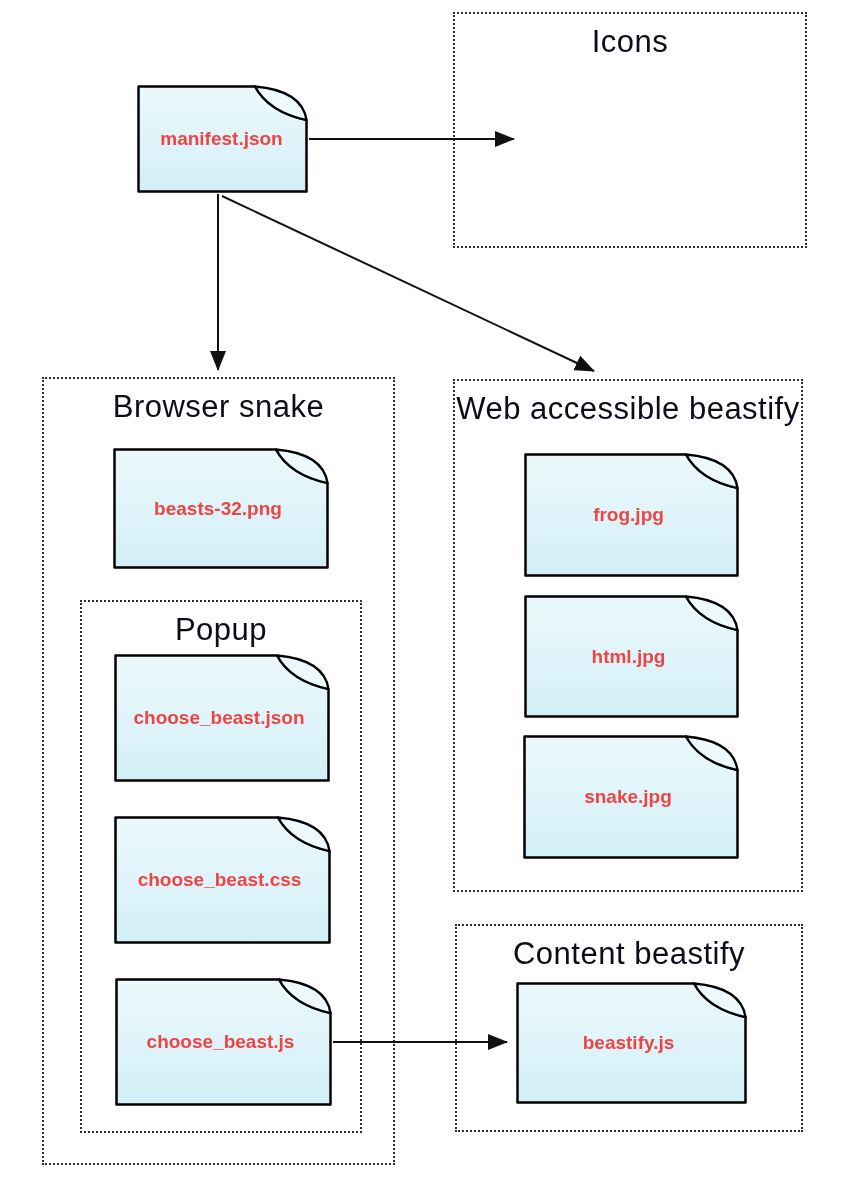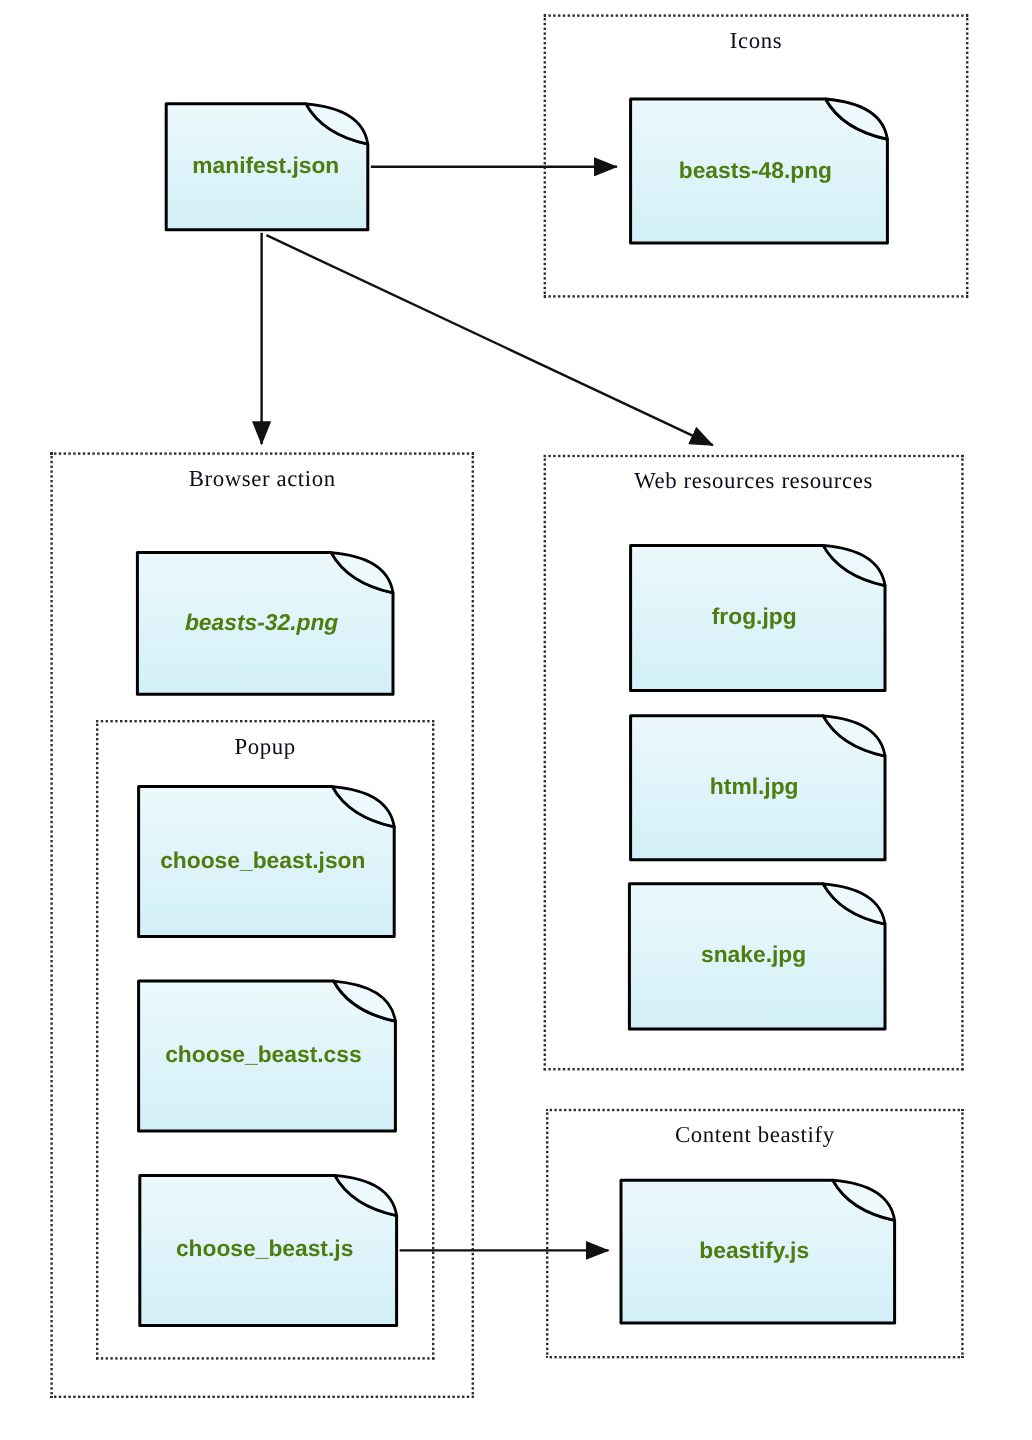--- a/index.html
+++ b/index.html
@@ -25,43 +25,43 @@
   .group {
     position: absolute;
     border: 2px dotted #2e2e2e;
     z-index: 0;
     box-sizing: border-box;
     background: transparent;
   }
   .gtitle {
     width: 100%;
     text-align: center;
-    font-family: Liberation Serif, serif;
-    font-size: 19px;
+    font-family: Liberation Sans, sans-serif;
+    font-size: 31px;
     color: #0c0c1a;
     letter-spacing: 0.5px;
     padding-top: 10px;
   }
   .doc {
     position: absolute;
     z-index: 2;
   }
   .doc svg {
     position: absolute;
     left: 0; top: 0;
   }
   .doclabel {
     position: absolute;
     left: 0; top: 0; right: 0; bottom: 0;
     display: flex;
     align-items: center;
     justify-content: center;
     font-weight: bold;
     font-size: 19px;
-    color: #4d7c0f;
+    color: #ef4444;
     z-index: 3;
     padding-right: 6px;
     box-sizing: border-box;
   }
   .doc.small .doclabel { padding-right: 2px; }
 </style>
 </head>
 <body>
 
 <div class="canvas">
@@ -80,52 +80,45 @@
     <line x1="218" y1="194" x2="218" y2="370" stroke="#111111" stroke-width="2" marker-end="url(#ah)"></line>
     <line x1="222" y1="196" x2="594" y2="371" stroke="#111111" stroke-width="2" marker-end="url(#ah)"></line>
     <line x1="333" y1="1042" x2="507" y2="1042" stroke="#111111" stroke-width="2" marker-end="url(#ah)"></line>
   </svg>
 
   <div class="group" style="left:453px; top:12px; width:354px; height:236px;">
     <div class="gtitle">Icons</div>
   </div>
 
   <div class="group" style="left:42px; top:377px; width:353px; height:788px;">
-    <div class="gtitle">Browser action</div>
+    <div class="gtitle">Browser snake</div>
   </div>
 
   <div class="group" style="left:80px; top:600px; width:282px; height:533px;">
     <div class="gtitle">Popup</div>
   </div>
 
   <div class="group" style="left:453px; top:379px; width:350px; height:513px;">
-    <div class="gtitle">Web resources resources</div>
+    <div class="gtitle">Web accessible beastify</div>
   </div>
 
   <div class="group" style="left:455px; top:924px; width:348px; height:208px;">
     <div class="gtitle">Content beastify</div>
   </div>
 
   <div class="doc small" style="left:136px; top:84px; width:173px; height:110px;">
       <svg width="173" height="110" viewBox="0 0 173 110">
         <path d="M2.5,107.5 L2.5,2.5 L119,2.5 Q133,28 170.5,36 L170.5,107.5 Z" fill="url(#docGrad)" stroke="#000000" stroke-width="2.5" stroke-linejoin="round"></path>
         <path d="M119,2.5 Q166,6.5 170.5,36 Q133,28 119,2.5 Z" fill="#edf9fc" stroke="#000000" stroke-width="2.3" stroke-linejoin="round"></path>
       </svg>
     <span class="doclabel">manifest.json</span>
   </div>
 
-  <div class="doc" style="left:523px; top:80px; width:219px; height:125px;">
-      <svg width="219" height="125" viewBox="0 0 219 125">
-        <path d="M2.5,122.5 L2.5,2.5 L165,2.5 Q179,28 216.5,36 L216.5,122.5 Z" fill="url(#docGrad)" stroke="#000000" stroke-width="2.5" stroke-linejoin="round"></path>
-        <path d="M165,2.5 Q212,6.5 216.5,36 Q179,28 165,2.5 Z" fill="#edf9fc" stroke="#000000" stroke-width="2.3" stroke-linejoin="round"></path>
-      </svg>
-    <span class="doclabel">beasts-48.png</span>
-  </div>
 
-  <div class="doc" style="left:112px; top:458px; width:218px; height:123px;font-style:italic;">
+  <div class="doc" style="left:112px; top:447px; width:218px; height:123px;">
       <svg width="218" height="123" viewBox="0 0 218 123">
         <path d="M2.5,120.5 L2.5,2.5 L164,2.5 Q178,28 215.5,36 L215.5,120.5 Z" fill="url(#docGrad)" stroke="#000000" stroke-width="2.5" stroke-linejoin="round"></path>
         <path d="M164,2.5 Q211,6.5 215.5,36 Q178,28 164,2.5 Z" fill="#edf9fc" stroke="#000000" stroke-width="2.3" stroke-linejoin="round"></path>
       </svg>
     <span class="doclabel">beasts-32.png</span>
   </div>
 
   <div class="doc" style="left:113px; top:653px; width:218px; height:130px;">
       <svg width="218" height="130" viewBox="0 0 218 130">
         <path d="M2.5,127.5 L2.5,2.5 L164,2.5 Q178,28 215.5,36 L215.5,127.5 Z" fill="url(#docGrad)" stroke="#000000" stroke-width="2.5" stroke-linejoin="round"></path>

